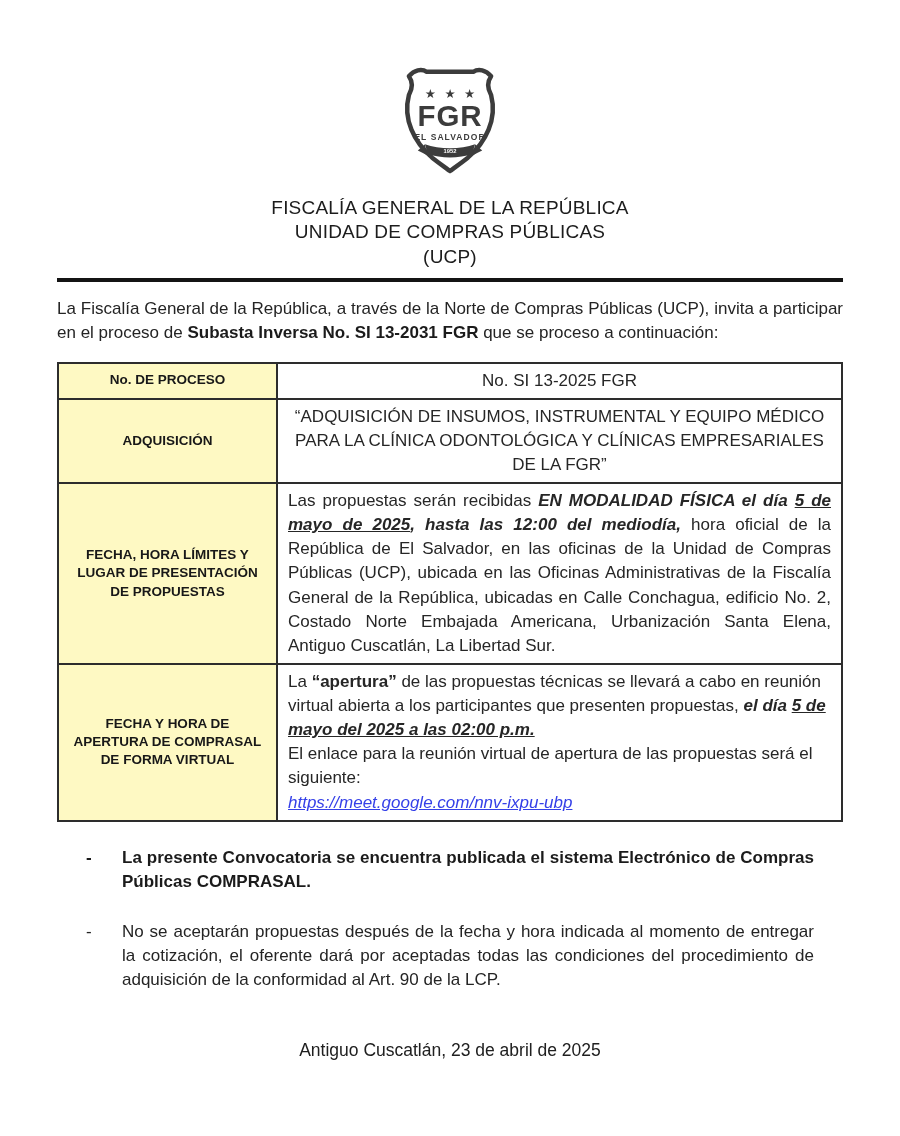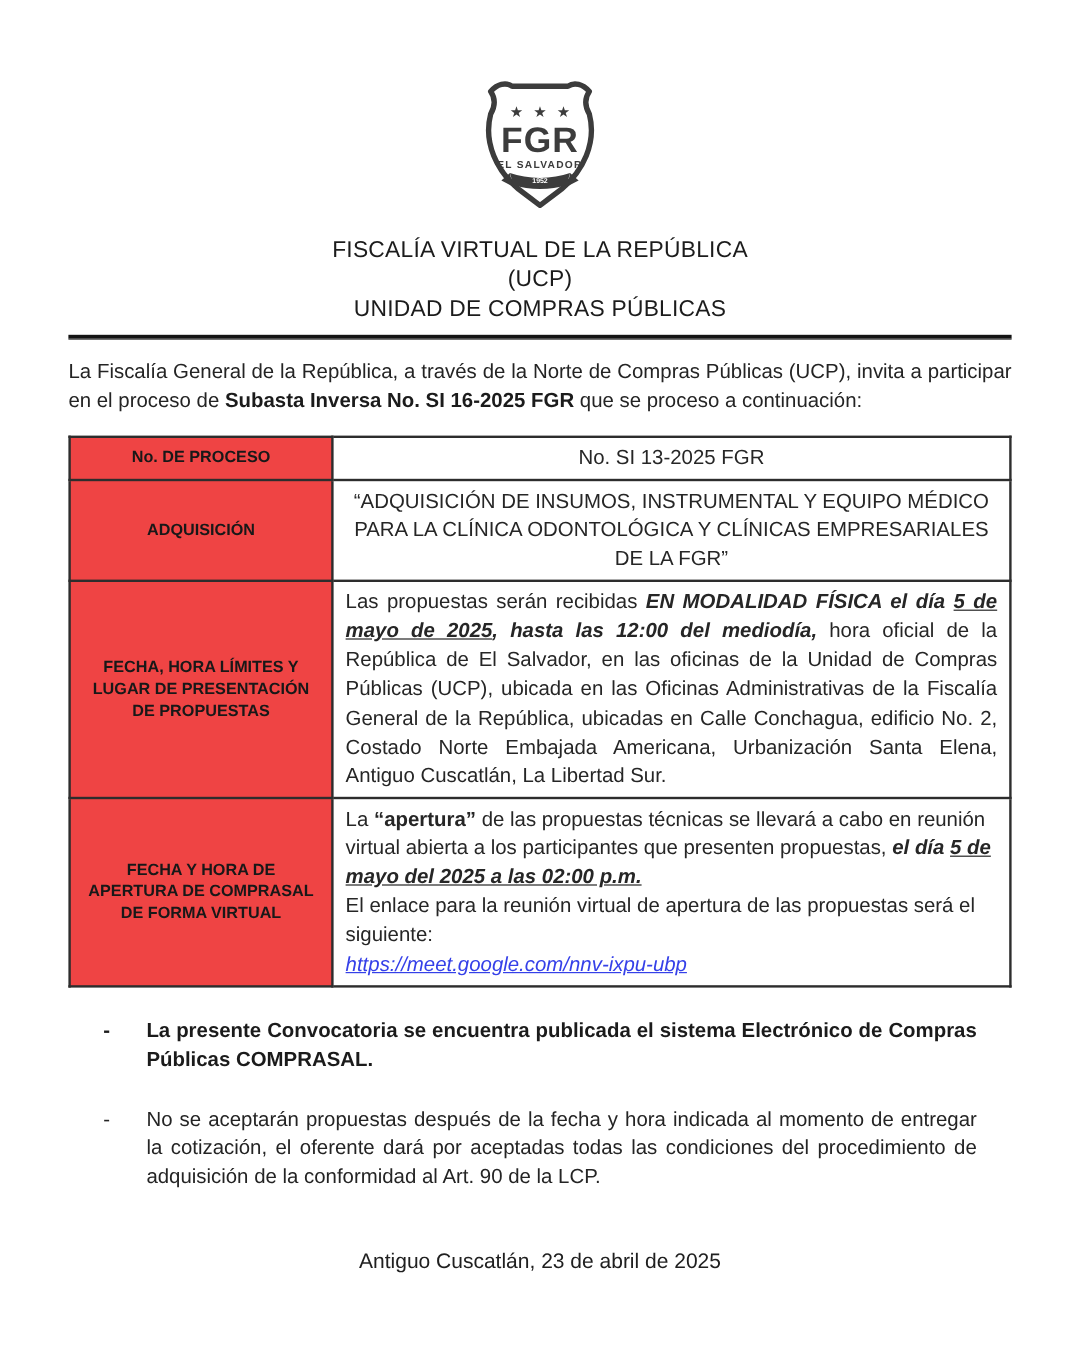--- a/index.html
+++ b/index.html
@@ -24,21 +24,21 @@
   .doc-title { margin-top: 22px; text-align: center; font-size: 29px; font-weight: 400; line-height: 1.26; color: #171717; letter-spacing: -0.2px; }
 
   
   .intro { margin-top: 15px; font-size: 17px; line-height: 1.4; text-align: justify; color: #242424; }
   .intro b { color: #1b1b1b; }
 
   
   table.info { width: 100%; border-collapse: collapse; margin-top: 17px; }
   table.info td { border: 2px solid #2d2d2d; vertical-align: middle; }
   td.label-cell {
-    width: 219px; background: #ef4444; text-align: center;
+    width: 219px; background: #fef9c3; text-align: center;
     font-weight: bold; font-size: 13.5px; line-height: 1.35; color: #181818;
     padding: 6px 14px;
   }
   td.value-cell { font-size: 17px; line-height: 1.42; color: #262626; padding: 5px 10px; }
   .val-center { text-align: center; }
   .val-justify { text-align: justify; }
   .val-caps { line-height: 1.38; padding: 4px 22px; }
   .bi { font-weight: bold; font-style: italic; text-align: center; }
   .biu { font-weight: bold; font-style: italic; text-decoration: underline; }
   .bq { font-weight: bold; }
@@ -78,28 +78,28 @@
       <g transform="translate(66,97)">
         <path d="M-28,-5 L-36,2 L-26,7 Z" fill="#3c3c3c"></path>
         <path d="M28,-5 L36,2 L26,7 Z" fill="#3c3c3c"></path>
         <path d="M-28,-5 C-12,1 12,1 28,-5 L25,6 C10,11 -10,11 -25,6 Z" fill="#3c3c3c"></path>
         <text x="0" y="4.5" text-anchor="middle" font-size="6.5" font-weight="bold" fill="#ffffff">1952</text>
       </g>
     </svg>
   </div>
 
   <div class="org-header">
-    <div>FISCALÍA VIRTUAL DE LA REPÚBLICA</div>
+    <div>FISCALÍA GENERAL DE LA REPÚBLICA</div>
+    <div>UNIDAD DE COMPRAS PÚBLICAS</div>
     <div>(UCP)</div>
-    <div>UNIDAD DE COMPRAS PÚBLICAS</div>
   </div>
   <div class="header-rule"></div>
 
 
-  <p class="intro"><span>La Fiscalía General de la República, a través de la Norte de Compras Públicas (UCP), invita a participar en el proceso de </span><b>Subasta Inversa No. SI 16-2025 FGR</b><span> que se proceso a continuación:</span></p>
+  <p class="intro"><span>La Fiscalía General de la República, a través de la Norte de Compras Públicas (UCP), invita a participar en el proceso de </span><b>Subasta Inversa No. SI 13-2031 FGR</b><span> que se proceso a continuación:</span></p>
 
   <table class="info">
     <tbody>
       <tr>
         <td class="label-cell">No. DE PROCESO</td>
         <td class="value-cell val-center">No. SI 13-2025 FGR</td>
       </tr>
       <tr>
         <td class="label-cell">ADQUISICIÓN</td>
         <td class="value-cell val-center val-caps">“ADQUISICIÓN DE INSUMOS, INSTRUMENTAL Y EQUIPO MÉDICO PARA LA CLÍNICA ODONTOLÓGICA Y CLÍNICAS EMPRESARIALES DE LA FGR”</td>

